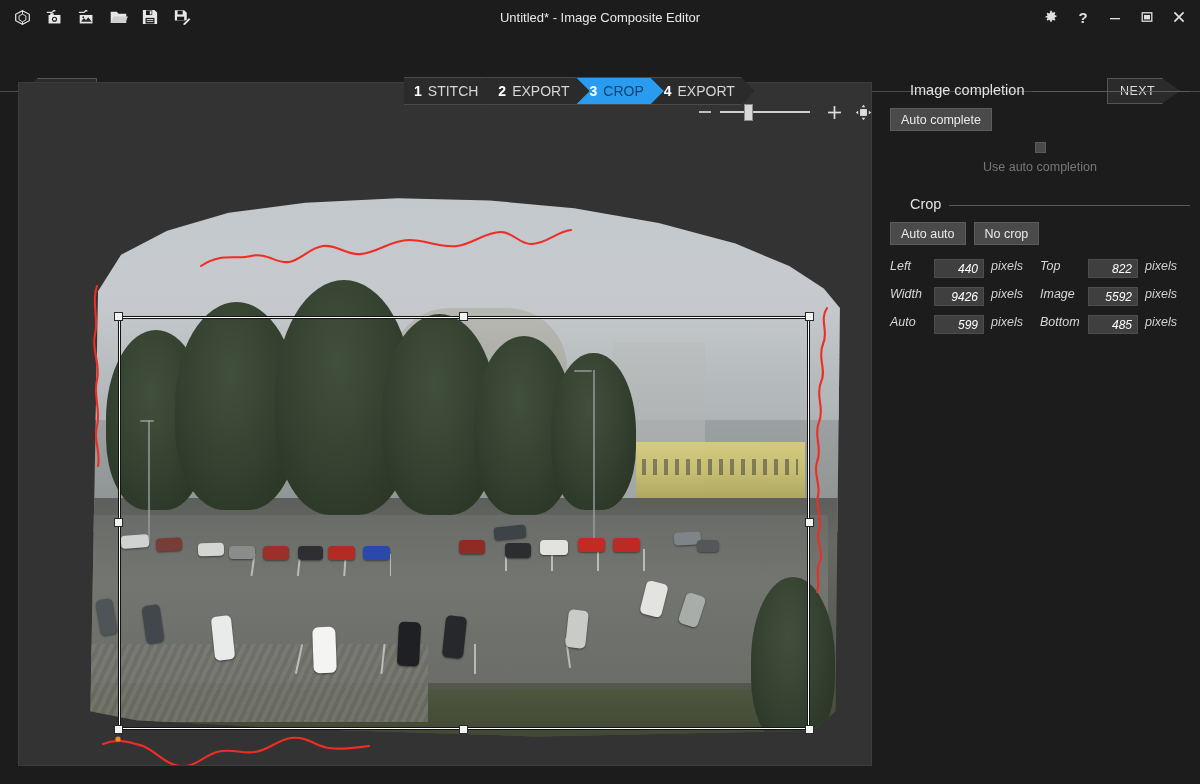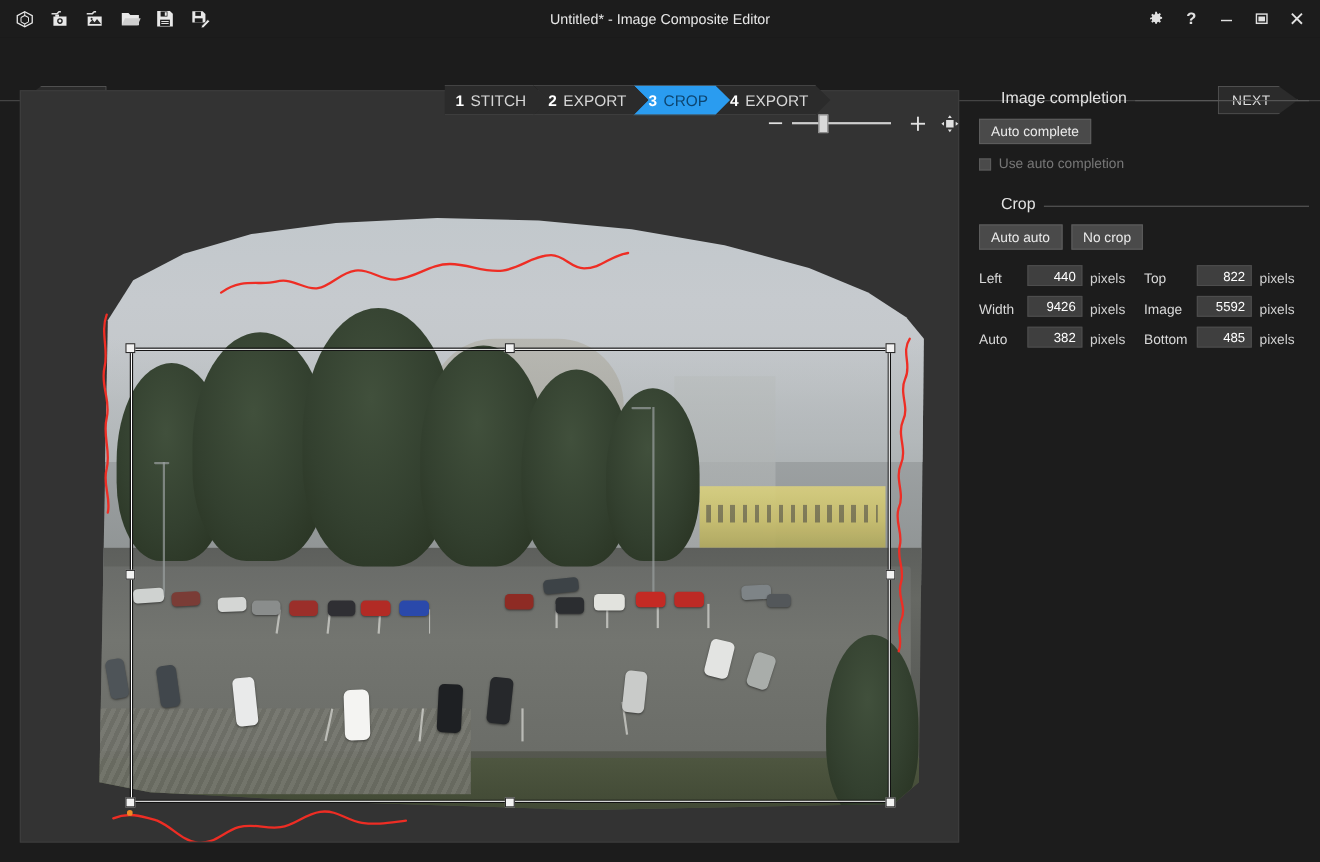--- a/index.html
+++ b/index.html
@@ -247,29 +247,29 @@
   .sec-head .t{ font-size:14.5px; color:#e2e2e2; white-space:nowrap;margin-left:20px; }
   .sec-head .line{ flex:1; height:1px; background:#5a5a5a; margin-top:2px; }
 
   .btn{
     display:inline-flex; align-items:center; justify-content:center;
     height:23px; padding:0 10px;
     background:#4a4a4a; border:1px solid #5c5c5c;
     color:#eaeaea; font-size:12.5px; cursor:default;
   }
 
-  .chkrow{ display:flex; align-items:center; gap:7px; margin-top:11px; }
+  .chkrow{ display:flex; align-items:center; gap:7px; margin-top:11px;flex-direction:column; }
   .chkbox{
     width:11px; height:11px; background:#4a4a4a; border:1px solid #5a5a5a;
   }
   .chklbl{ font-size:12.5px; color:#777777; }
 
   .fields{ margin-top:14px; }
   .frow{ display:flex; align-items:center; margin-bottom:9px; }
-  .fgroup{ display:flex; align-items:flex-end; width:150px; }
+  .fgroup{ display:flex; align-items:flex-start; width:150px;font-style:italic; }
   .flabel{ font-size:12.5px; color:#d8d8d8; width:44px; }
   .finput{
     width:50px; height:19px; background:#3f3f3f; border:1px solid #4d4d4d;
     color:#ffffff; font-size:12px; text-align:right; padding-right:5px;
     display:flex; align-items:center; justify-content:flex-end;
     cursor:text;
   }
   .funit{ font-size:12.5px; color:#d0d0d0; margin-left:7px; }
   .fgroup.wide .flabel{ width:48px; }
 </style>
@@ -559,21 +559,21 @@
       </div>
       <div class="fgroup wide">
         <span class="flabel">Image</span>
         <span class="finput">5592</span>
         <span class="funit">pixels</span>
       </div>
     </div>
     <div class="frow">
       <div class="fgroup">
         <span class="flabel">Auto</span>
-        <span class="finput">382</span>
+        <span class="finput">599</span>
         <span class="funit">pixels</span>
       </div>
       <div class="fgroup wide">
         <span class="flabel">Bottom</span>
         <span class="finput">485</span>
         <span class="funit">pixels</span>
       </div>
     </div>
   </div>
 </div>

